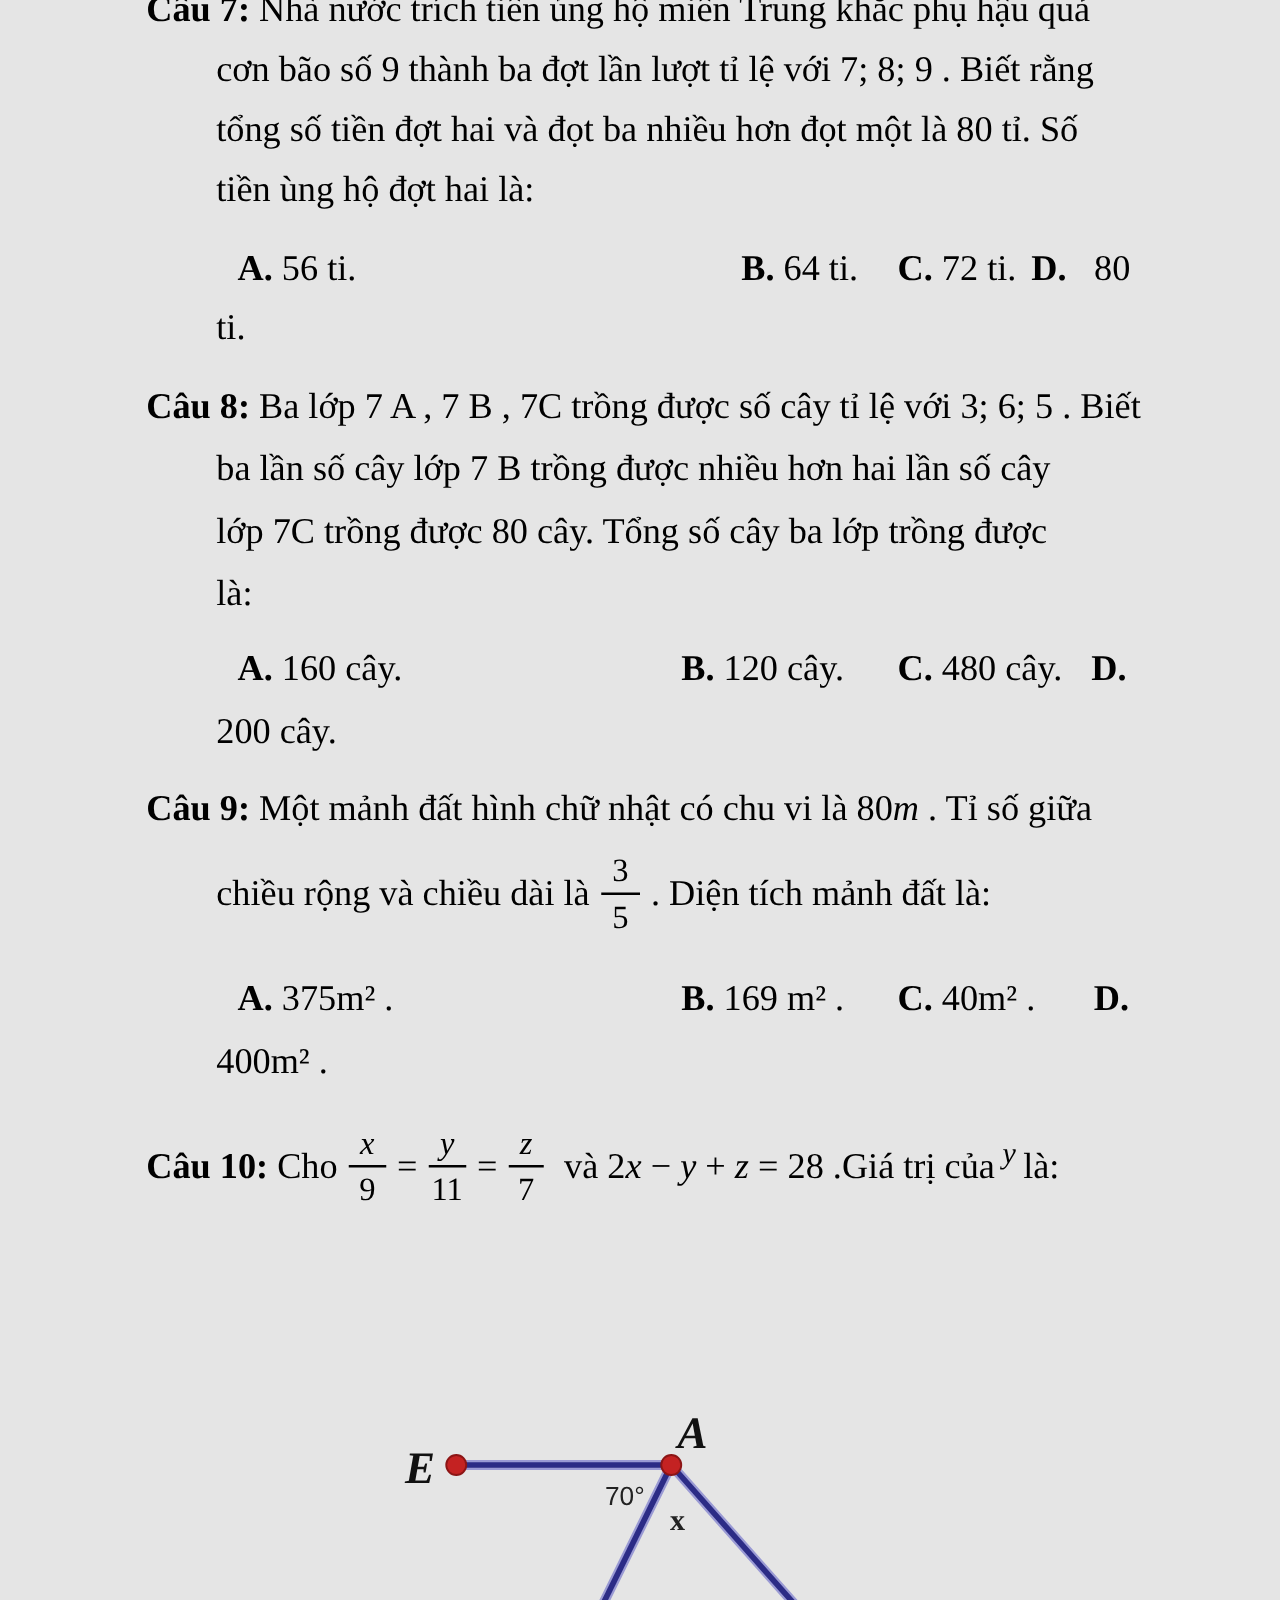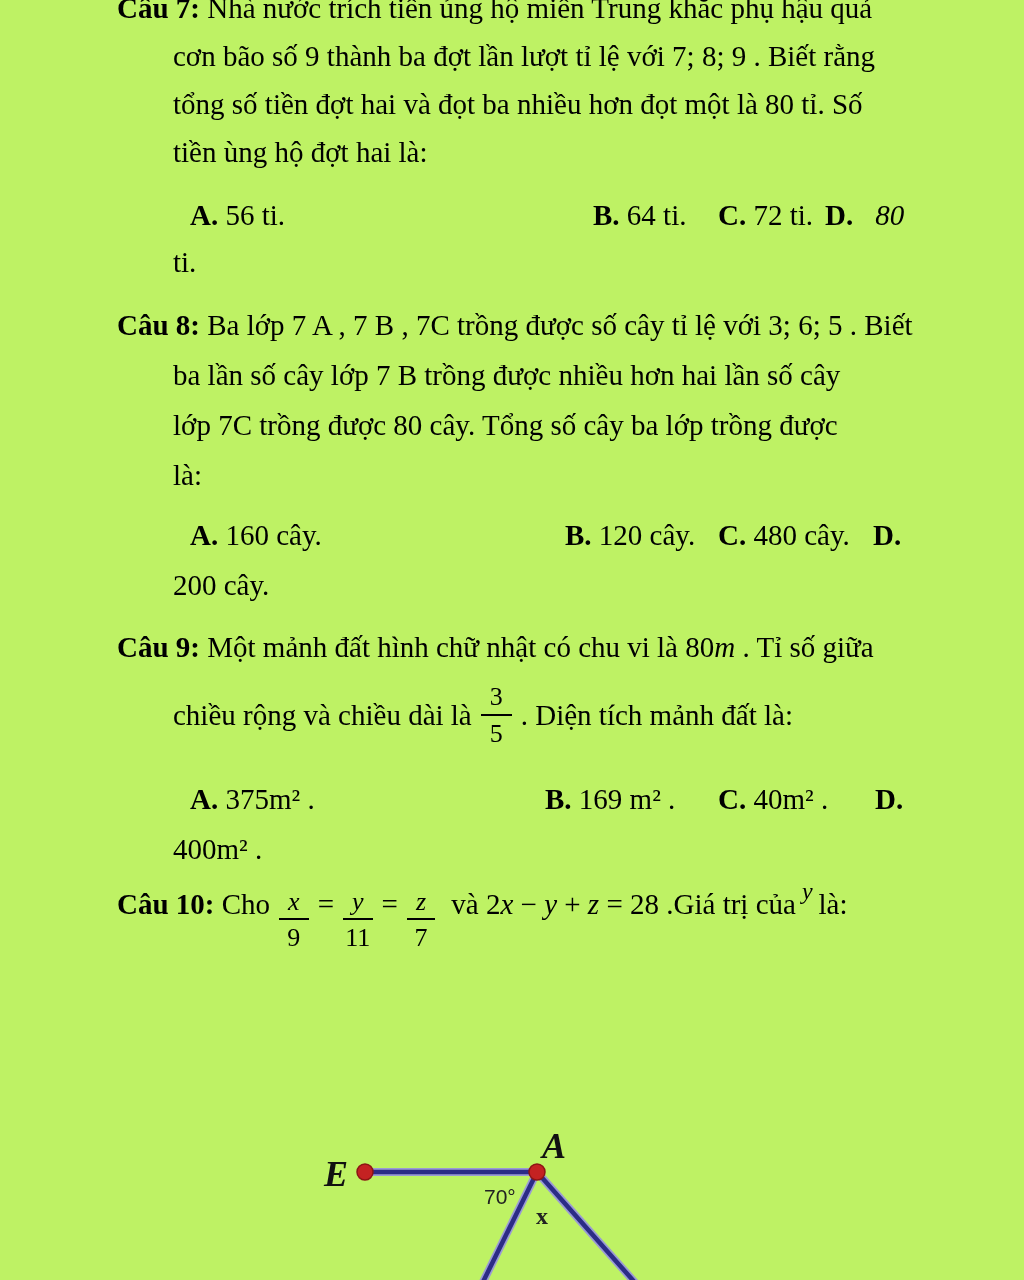--- a/index.html
+++ b/index.html
@@ -1,35 +1,35 @@
 <!DOCTYPE html>
 <html><head>
 <meta charset="utf-8">
 <style>
   html,body{margin:0;padding:0;background:#ffffff;}
   #screen{
     position:relative;
     width:1024px;height:1280px;
-    background:#bef264;
+    background:#e5e5e5;
     overflow:hidden;
     font-family:"Liberation Serif","DejaVu Serif",serif;
     font-size:29px;
     color:#000000;
   }
   .doc{position:absolute;left:117px;top:0;width:860px;}
   .qlabel{font-weight:bold;}
   .line{height:50px;line-height:50px;white-space:nowrap;}
   .l48{height:48px;line-height:48px;}
   .cont{margin-left:56px;}
   .optrow{position:relative;height:50px;line-height:50px;}
   .opt{position:absolute;top:0;white-space:nowrap;}
   .opt .lab{font-weight:bold;}
-  .gap{margin-left:22px;font-style:italic;}
+  .gap{margin-left:22px;}
   .it{font-style:italic;}
-  .mathline{display:flex;height:90px;white-space:nowrap;}
+  .mathline{display:flex;align-items:center;height:90px;white-space:nowrap;}
   .tallline{display:flex;align-items:center;height:86px;white-space:nowrap;}
   .frac{display:inline-flex;flex-direction:column;align-items:center;vertical-align:middle;margin:0 9px;font-size:26px;line-height:1.05;}
   .frac .num{padding:0 9px 3px;border-bottom:2px solid #000;}
   .frac .den{padding-top:4px;}
   .sp{white-space:pre;}
   .supvar{font-style:italic;font-size:24px;position:relative;top:-10px;margin:0 6px;}
   .tofu{display:inline-block;width:13px;height:19px;border:1.5px solid #555;margin:0 9px 0 9px;vertical-align:-2px;}
   
   #figwrap{position:absolute;left:300px;top:1122px;width:400px;height:158px;}
   .halo{stroke:#9a9ad4;stroke-width:8;stroke-linecap:round;fill:none;}
@@ -59,21 +59,21 @@
       <div class="line l48 cont">ti.</div>
     </div>
 
     <div style="margin-top:14px;">
       <div class="line"><span class="qlabel">Câu 8:</span><span class="sp"> </span><span>Ba lớp 7 A , 7 B , 7C  trồng được số cây tỉ lệ với 3; 6; 5 .  Biết</span></div>
       <div class="line cont">ba lần số cây lớp 7 B  trồng được nhiều hơn hai lần số cây</div>
       <div class="line cont">lớp 7C  trồng được 80 cây. Tổng số cây ba lớp trồng được</div>
       <div class="line cont">là:</div>
       <div class="optrow" style="margin-top:10px;">
         <span class="opt" style="left:73px;"><span class="lab">A.</span> <span>160 cây.</span></span>
-        <span class="opt" style="left:448px;"><span class="lab">B.</span> <span>120 cây.</span></span>
+        <span class="opt" style="left:428px;"><span class="lab">B.</span> <span>120 cây.</span></span>
         <span class="opt" style="left:601px;"><span class="lab">C.</span> <span>480 cây.</span></span>
         <span class="opt" style="left:756px;"><span class="lab">D.</span><span></span></span>
       </div>
       <div class="line cont">200 cây.</div>
     </div>
 
     <div style="margin-top:12px;">
       <div class="line"><span class="qlabel">Câu 9:</span><span class="sp"> </span><span>Một mảnh đất hình chữ nhật có chu vi là 80</span><span class="it">m</span><span> . Tỉ số giữa</span></div>
       <div class="tallline cont">
         <span>chiều rộng và chiều dài là</span>

